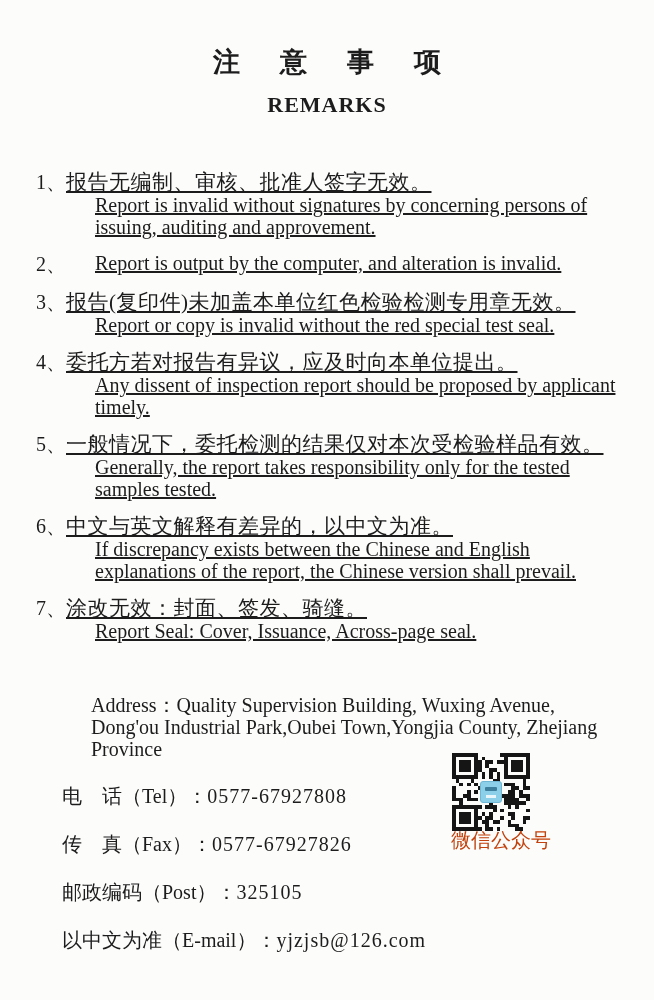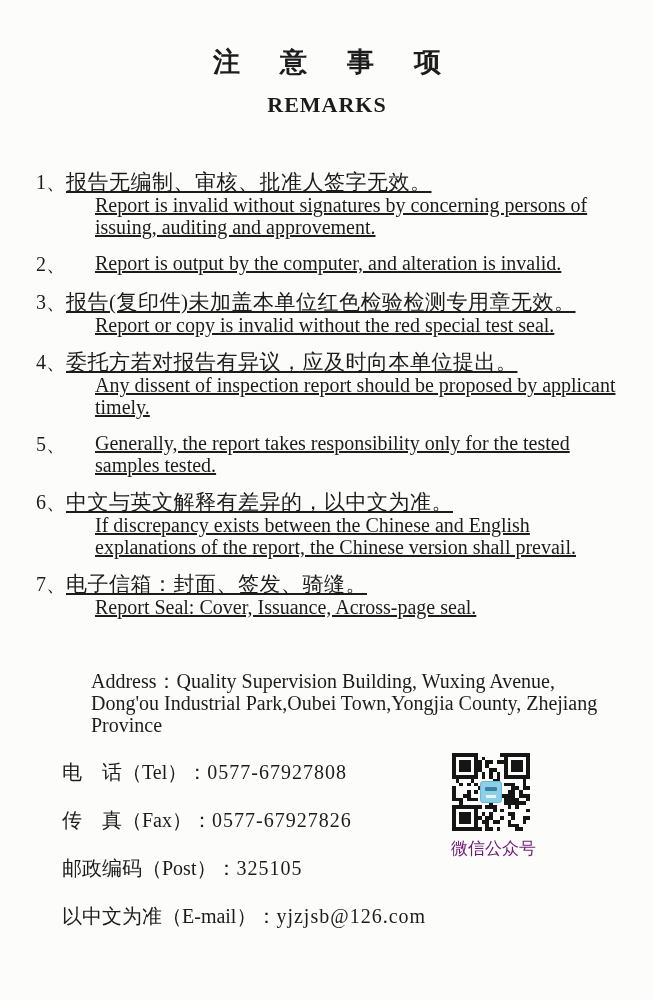--- a/index.html
+++ b/index.html
@@ -111,24 +111,24 @@
     border-radius: 1px;
   }
   .qr-logo::before {
     content: "";
     position: absolute;
     left: 5px; bottom: 4px;
     width: 10px; height: 3px;
     background: #e8f6fc;
   }
   .qr-caption {
-    margin-top: 10px;
-    font-size: 17px;
+    margin-top: 1px;
+    font-size: 20px;
     line-height: 16px;
-    color: #701a75;
+    color: #c2410c;
     white-space: nowrap;
   }
 </style>
 </head>
 <body>
 
 <div class="page">
 
   <h1 class="title-cn">注意事项</h1>
   <h2 class="title-en">REMARKS</h2>
@@ -157,34 +157,35 @@
     <li class="remark-item">
       <span class="num">4、</span>
       <div class="texts">
         <div class="cn-text">委托方若对报告有异议，应及时向本单位提出。</div>
         <div class="en-text">Any dissent of inspection report should be proposed by applicant timely.</div>
       </div>
     </li>
     <li class="remark-item">
       <span class="num">5、</span>
       <div class="texts">
+        <div class="cn-text">一般情况下，委托检测的结果仅对本次受检验样品有效。</div>
         <div class="en-text">Generally, the report takes responsibility only for the tested samples tested.</div>
       </div>
     </li>
     <li class="remark-item">
       <span class="num">6、</span>
       <div class="texts">
         <div class="cn-text">中文与英文解释有差异的，以中文为准。</div>
         <div class="en-text">If discrepancy exists between the Chinese and English explanations of the report, the Chinese version shall prevail.</div>
       </div>
     </li>
     <li class="remark-item">
       <span class="num">7、</span>
       <div class="texts">
-        <div class="cn-text">电子信箱：封面、签发、骑缝。</div>
+        <div class="cn-text">涂改无效：封面、签发、骑缝。</div>
         <div class="en-text">Report Seal: Cover, Issuance, Across-page seal.</div>
       </div>
     </li>
   </ol>
 
   <div class="address-block">
     <div class="en-text">Address：Quality Supervision Building, Wuxing Avenue, Dong'ou Industrial Park,Oubei Town,Yongjia County, Zhejiang Province</div>
   </div>
 
   <div class="contact-block">

